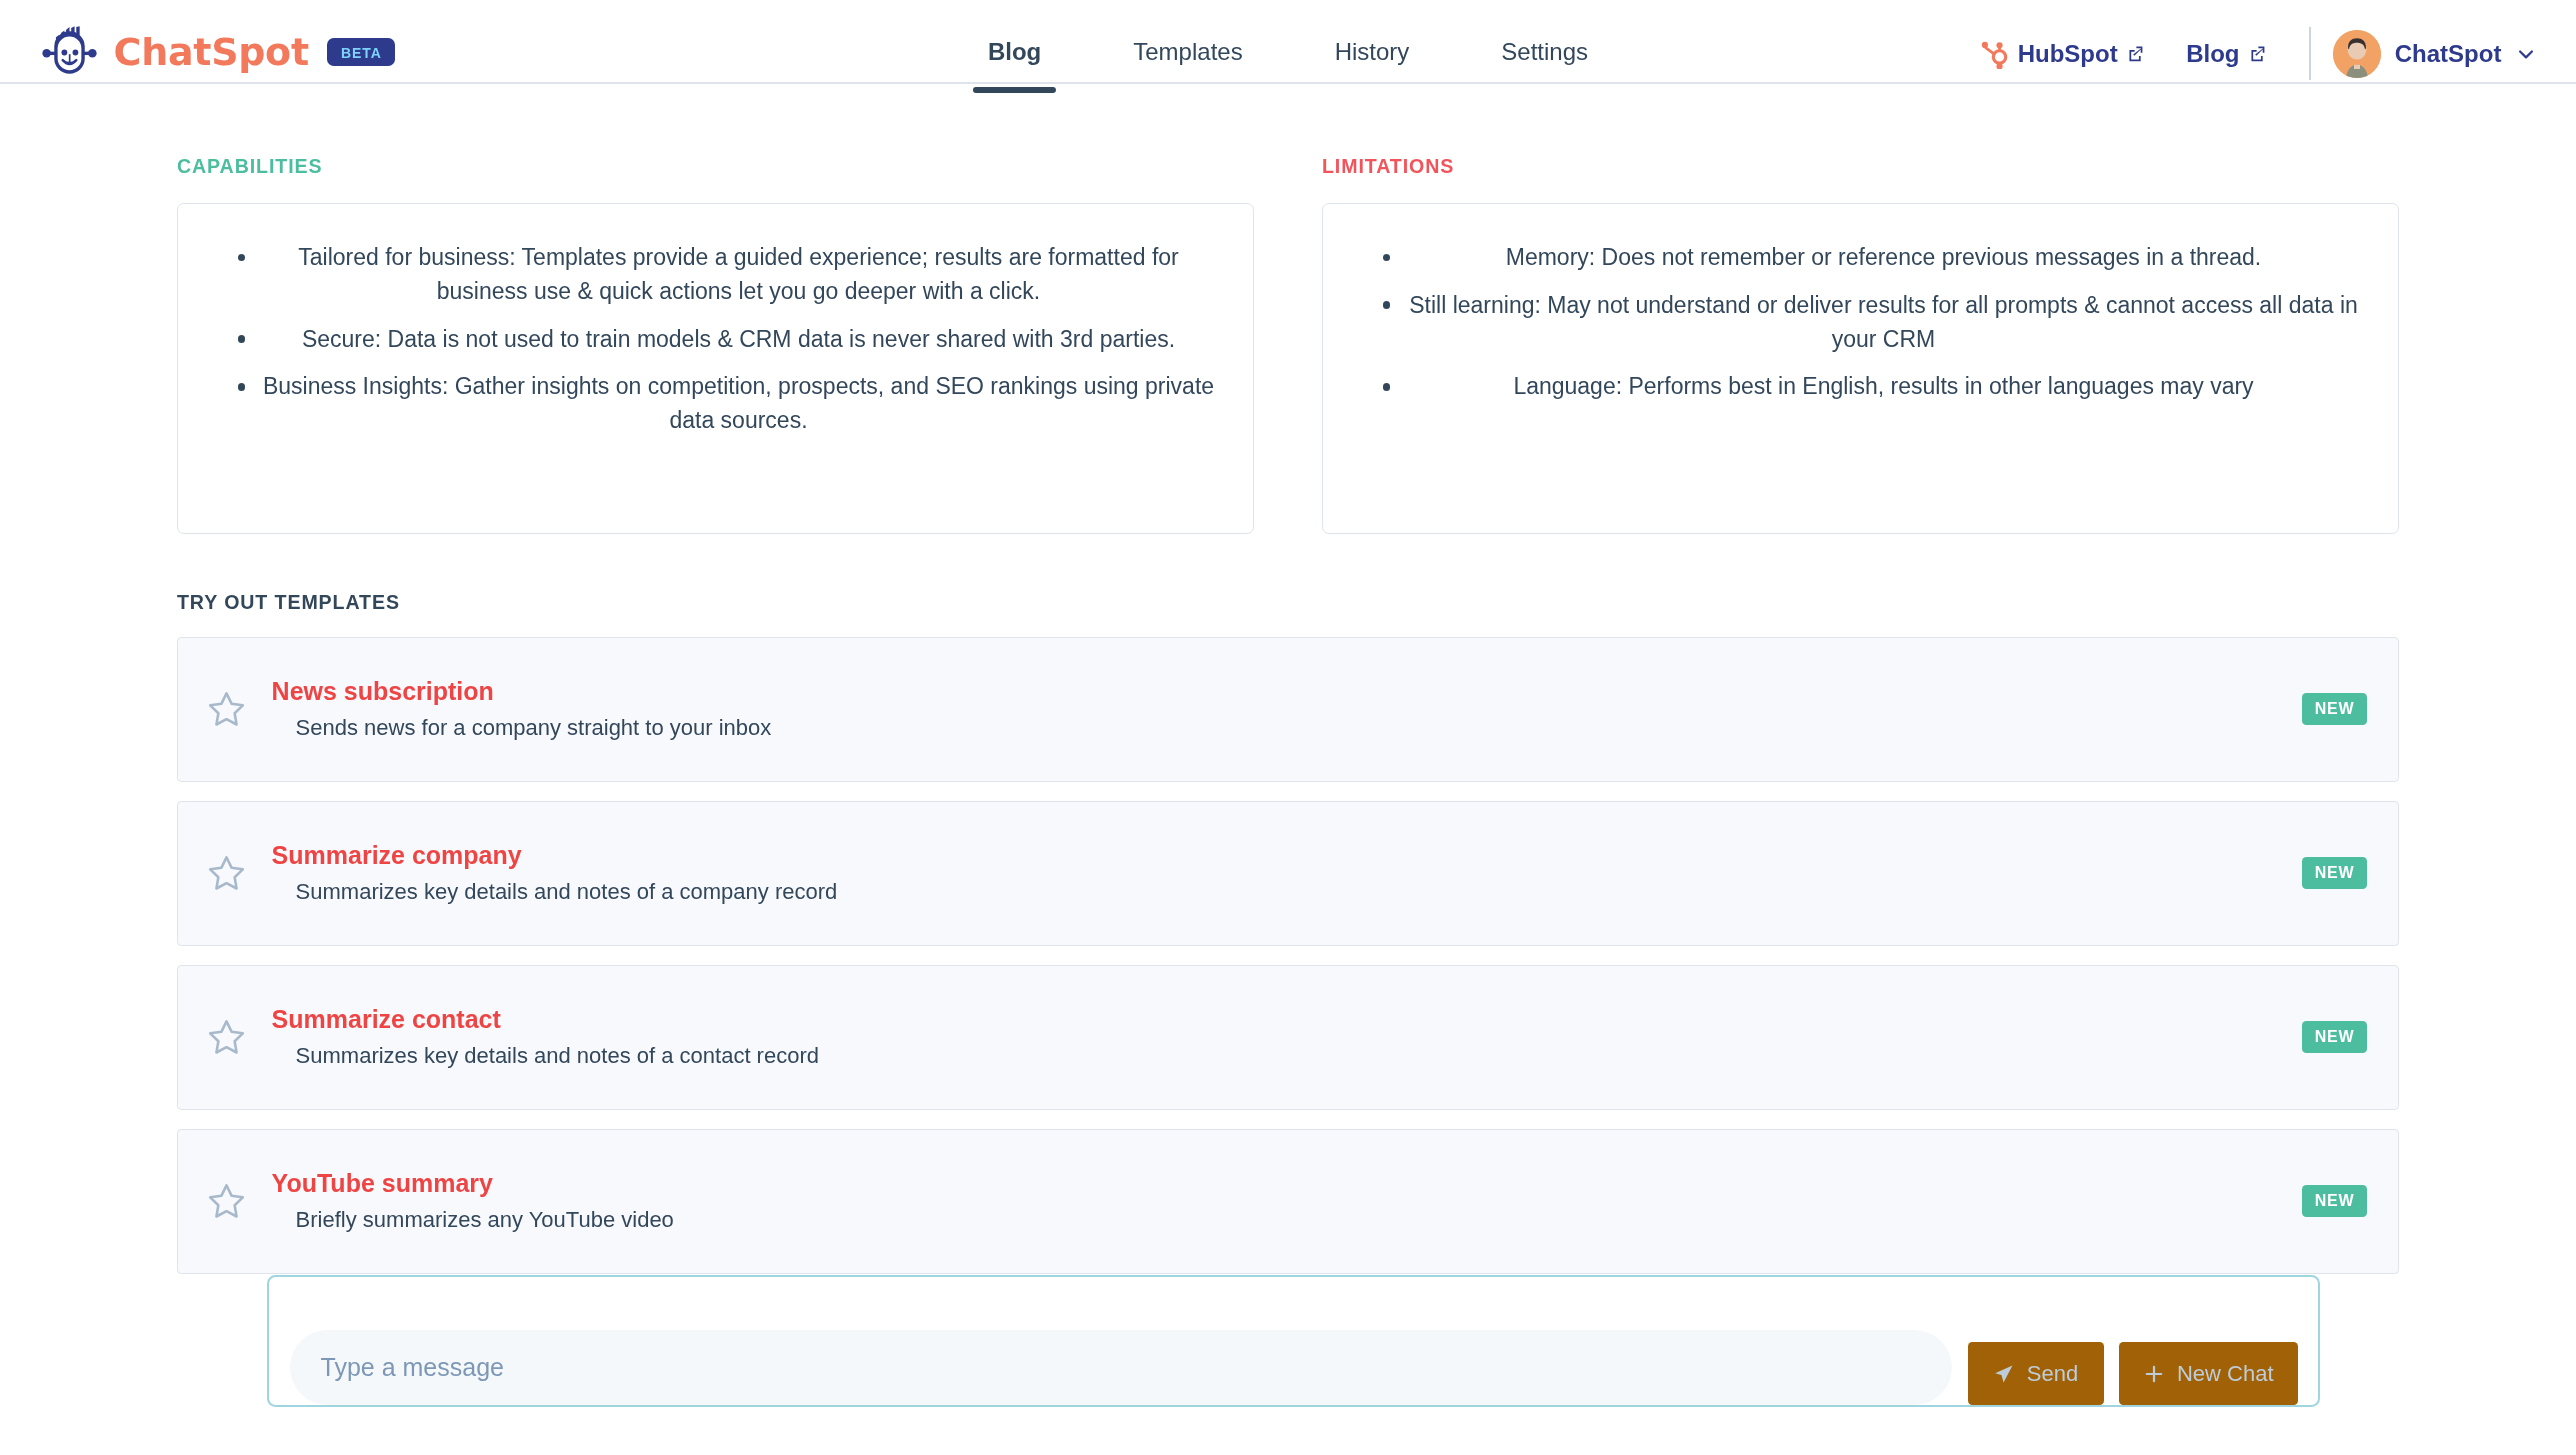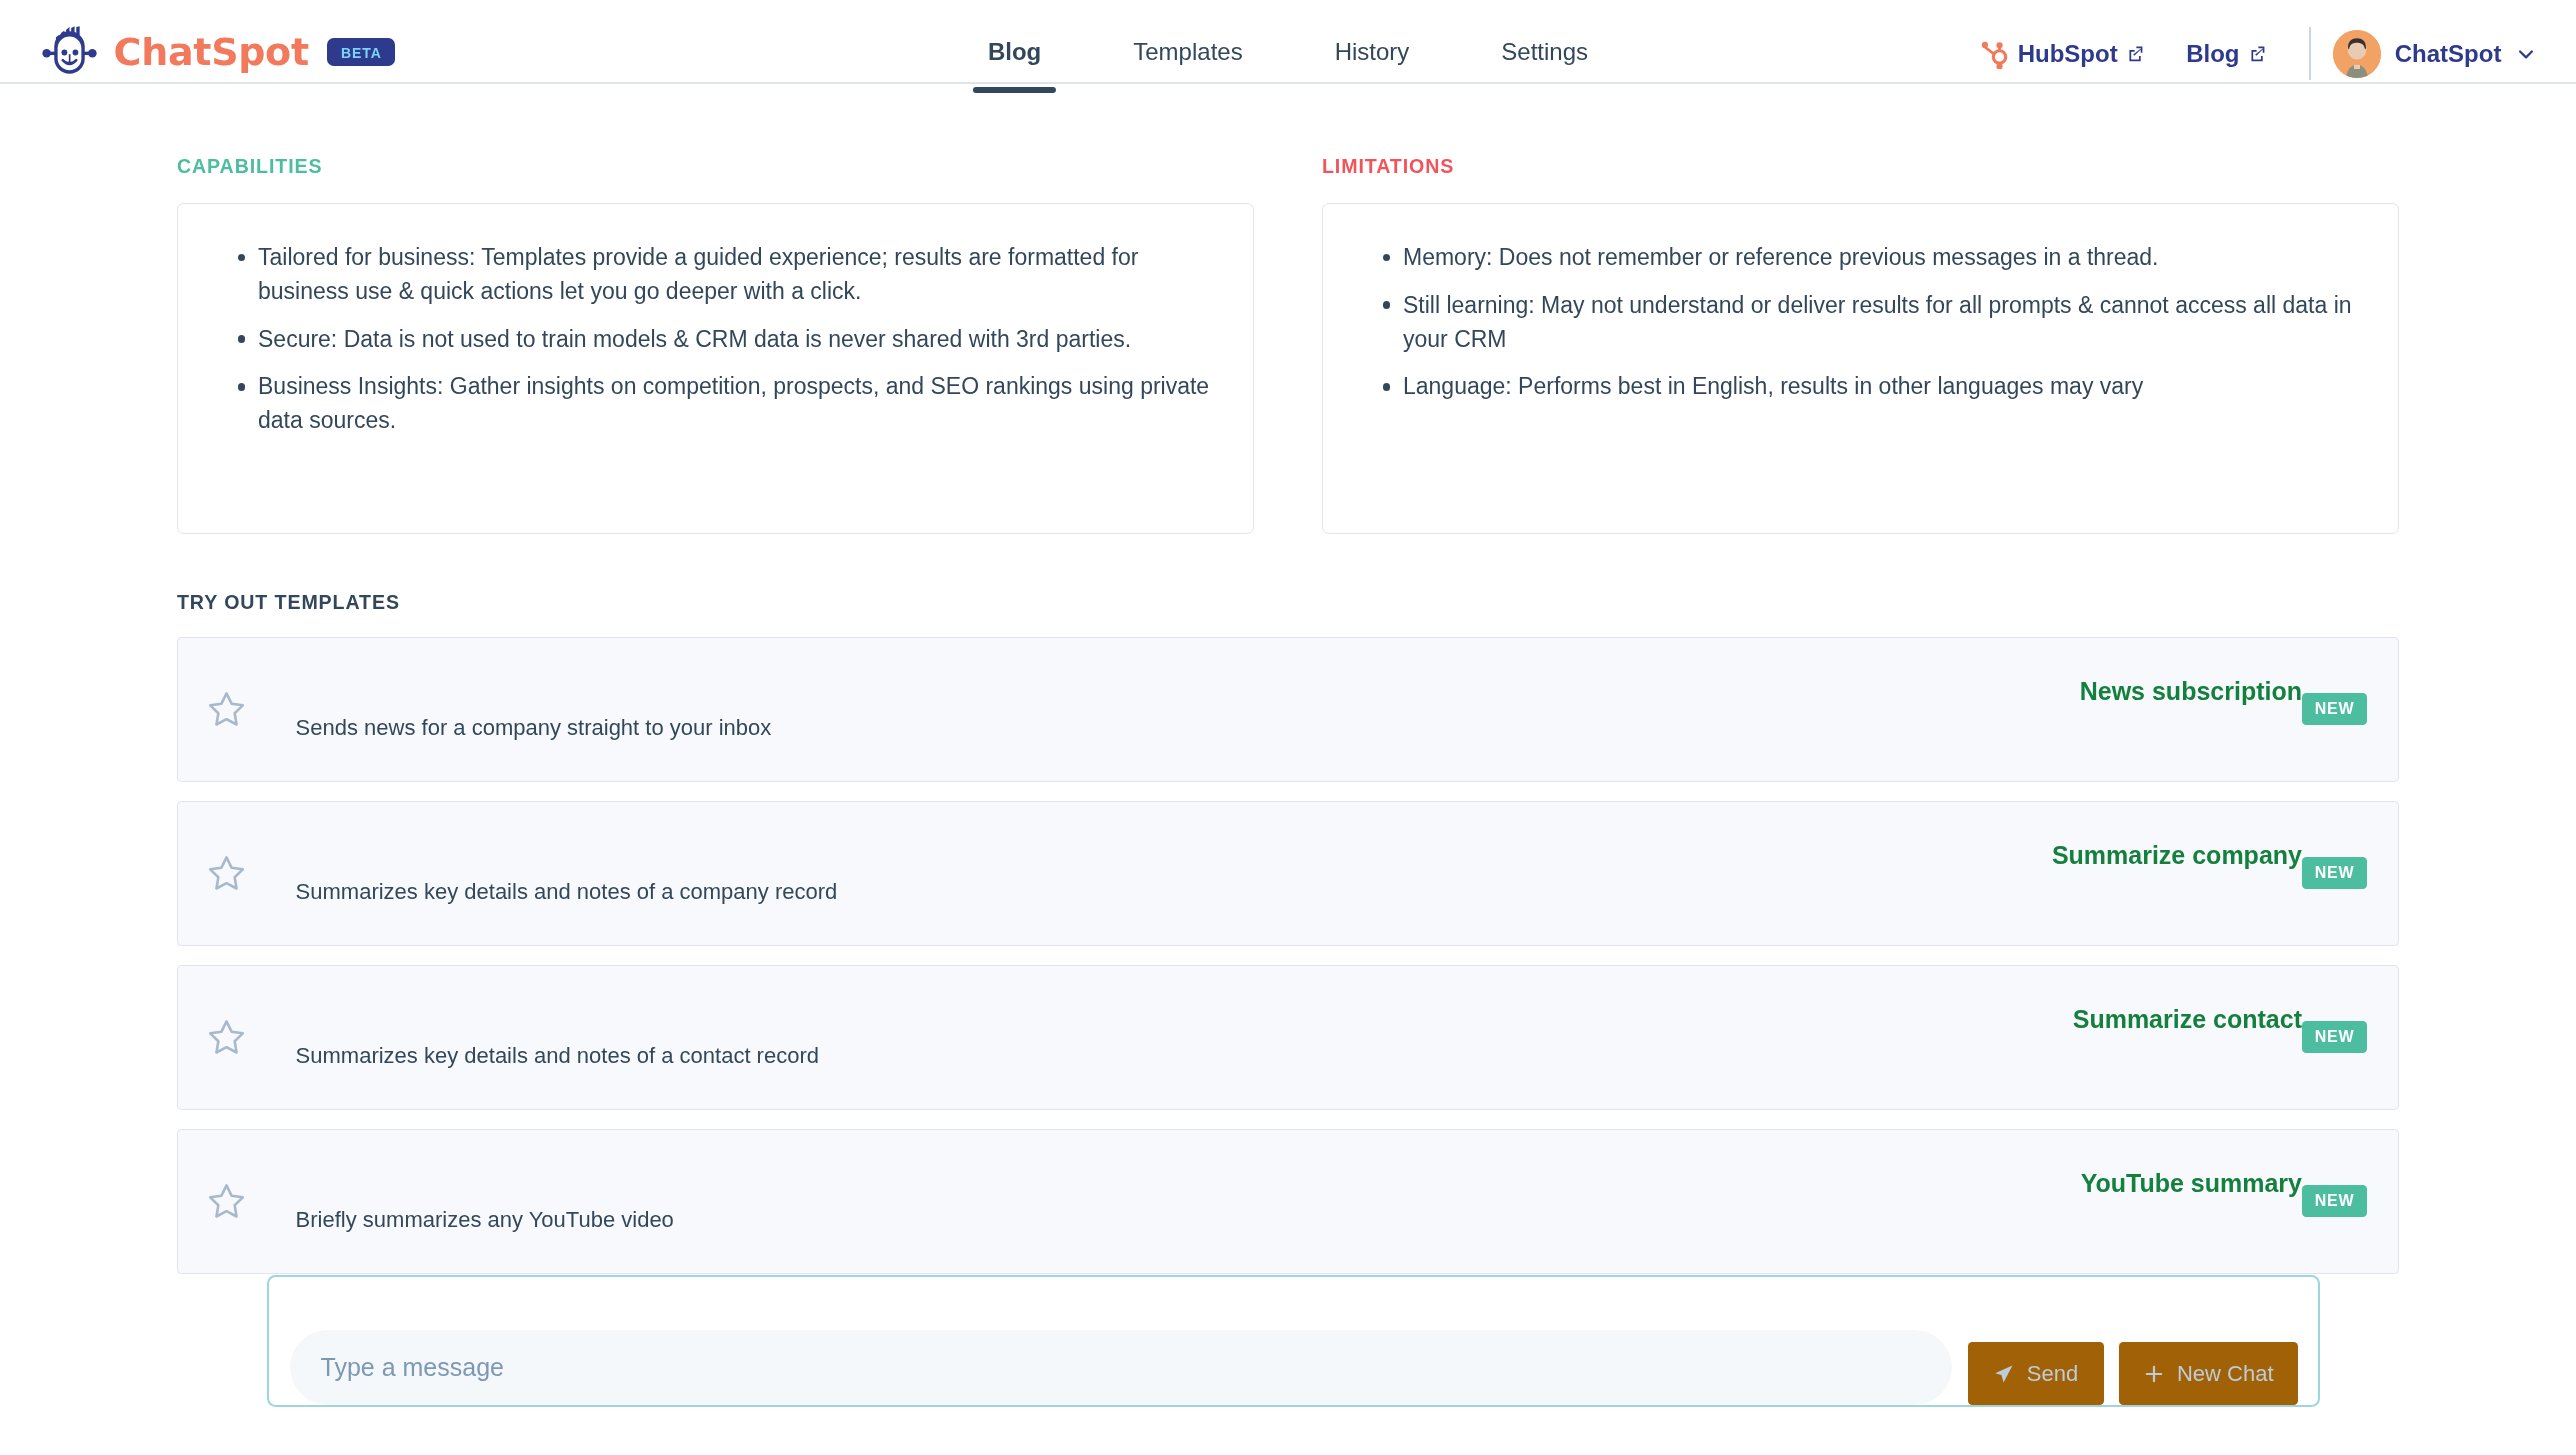--- a/index.html
+++ b/index.html
@@ -163,20 +163,21 @@
   .info-card ul {
     list-style: none;
   }
   .info-card li {
     position: relative;
     padding-left: 46px;
     font-size: 23px;
     line-height: 1.48;
     color: #33475b;
     margin-bottom: 13.6px;
+    text-align: center;
   }
   .info-card li:last-child { margin-bottom: 0; }
   .info-card li::before {
     content: "";
     position: absolute;
     left: 25.6px;
     top: 13.6px;
     width: 7.7px; height: 7.7px;
     border-radius: 50%;
     background: #33475b;
@@ -209,24 +210,23 @@
     width: 46px; height: 46px;
     display: flex; align-items: center; justify-content: center;
     margin-right: 22px;
     cursor: pointer;
   }
   .star-btn svg { width: 41px; height: 41px; display: block; }
   .tpl-text { flex: 1; min-width: 0; }
   .tpl-name {
     font-size: 25px;
     font-weight: 700;
-    color: #15803d;
+    color: #ef4444;
     line-height: 1.25;
     margin-bottom: 6.8px;
-    text-align: right;
   }
   .tpl-desc {
     font-size: 22px;
     color: #33475b;
     line-height: 1.25;
     margin-left: 24px;
   }
   .new-badge {
     flex: none;
     background: #4dbda0;

